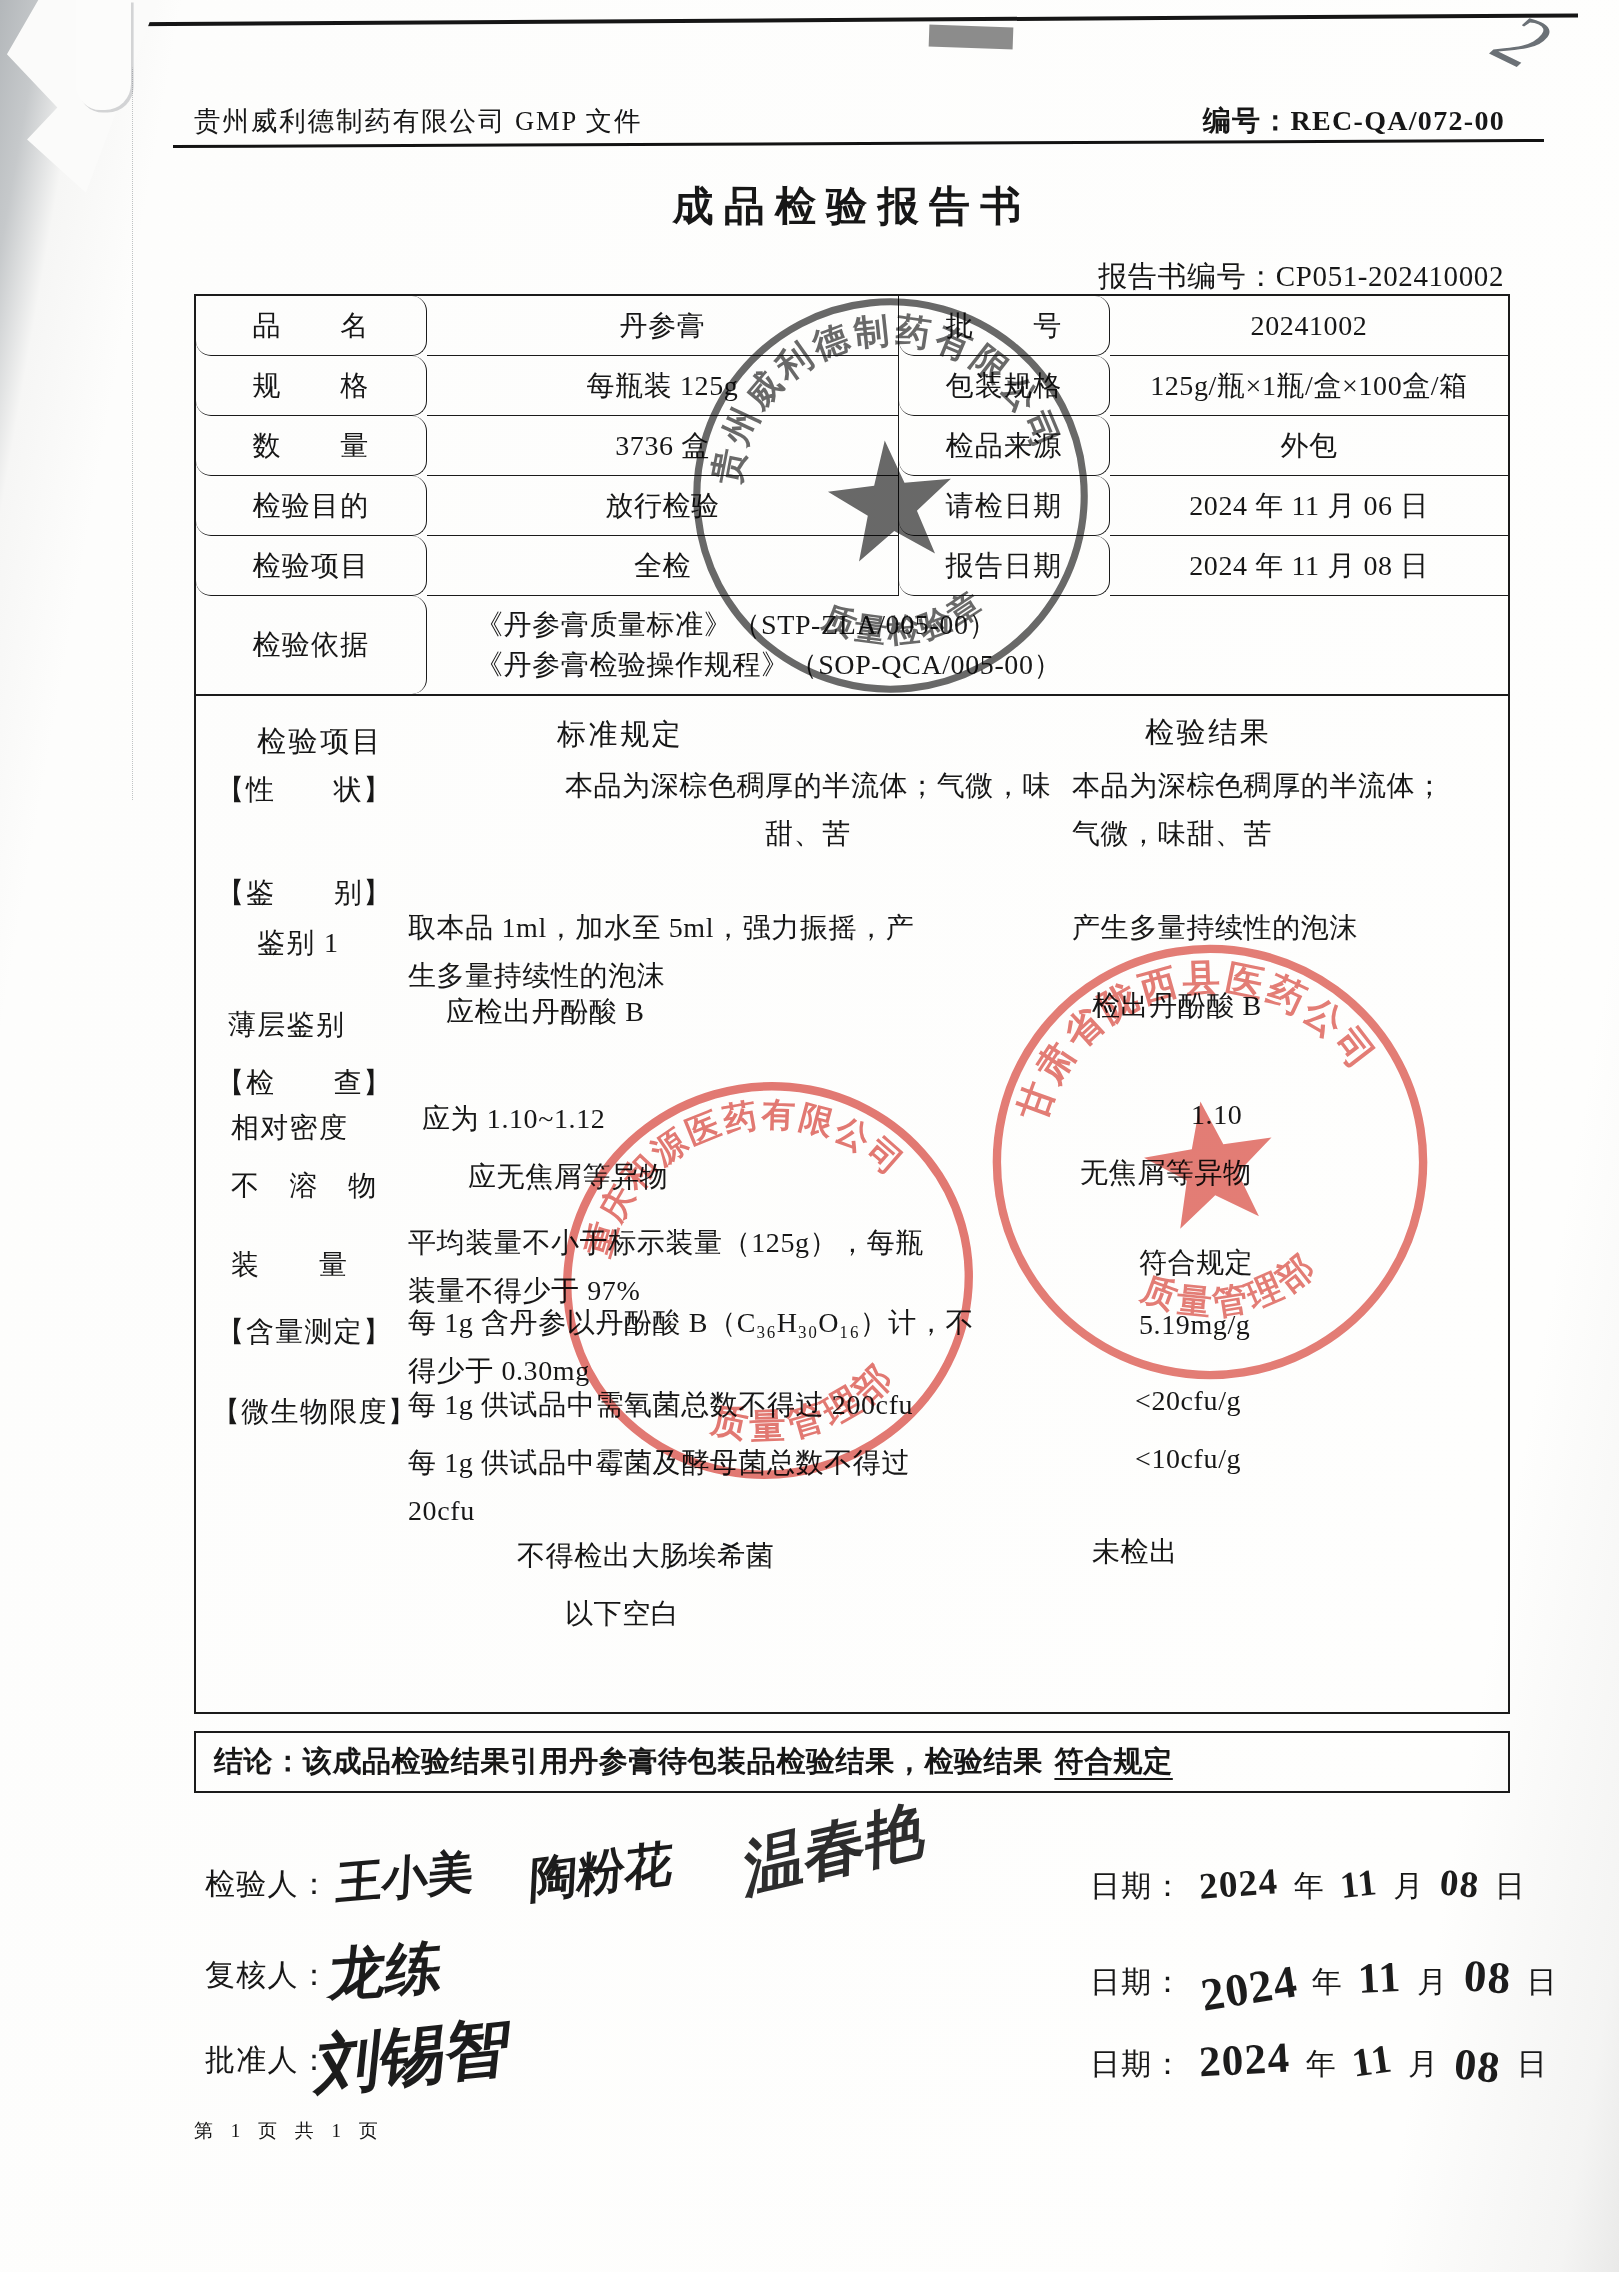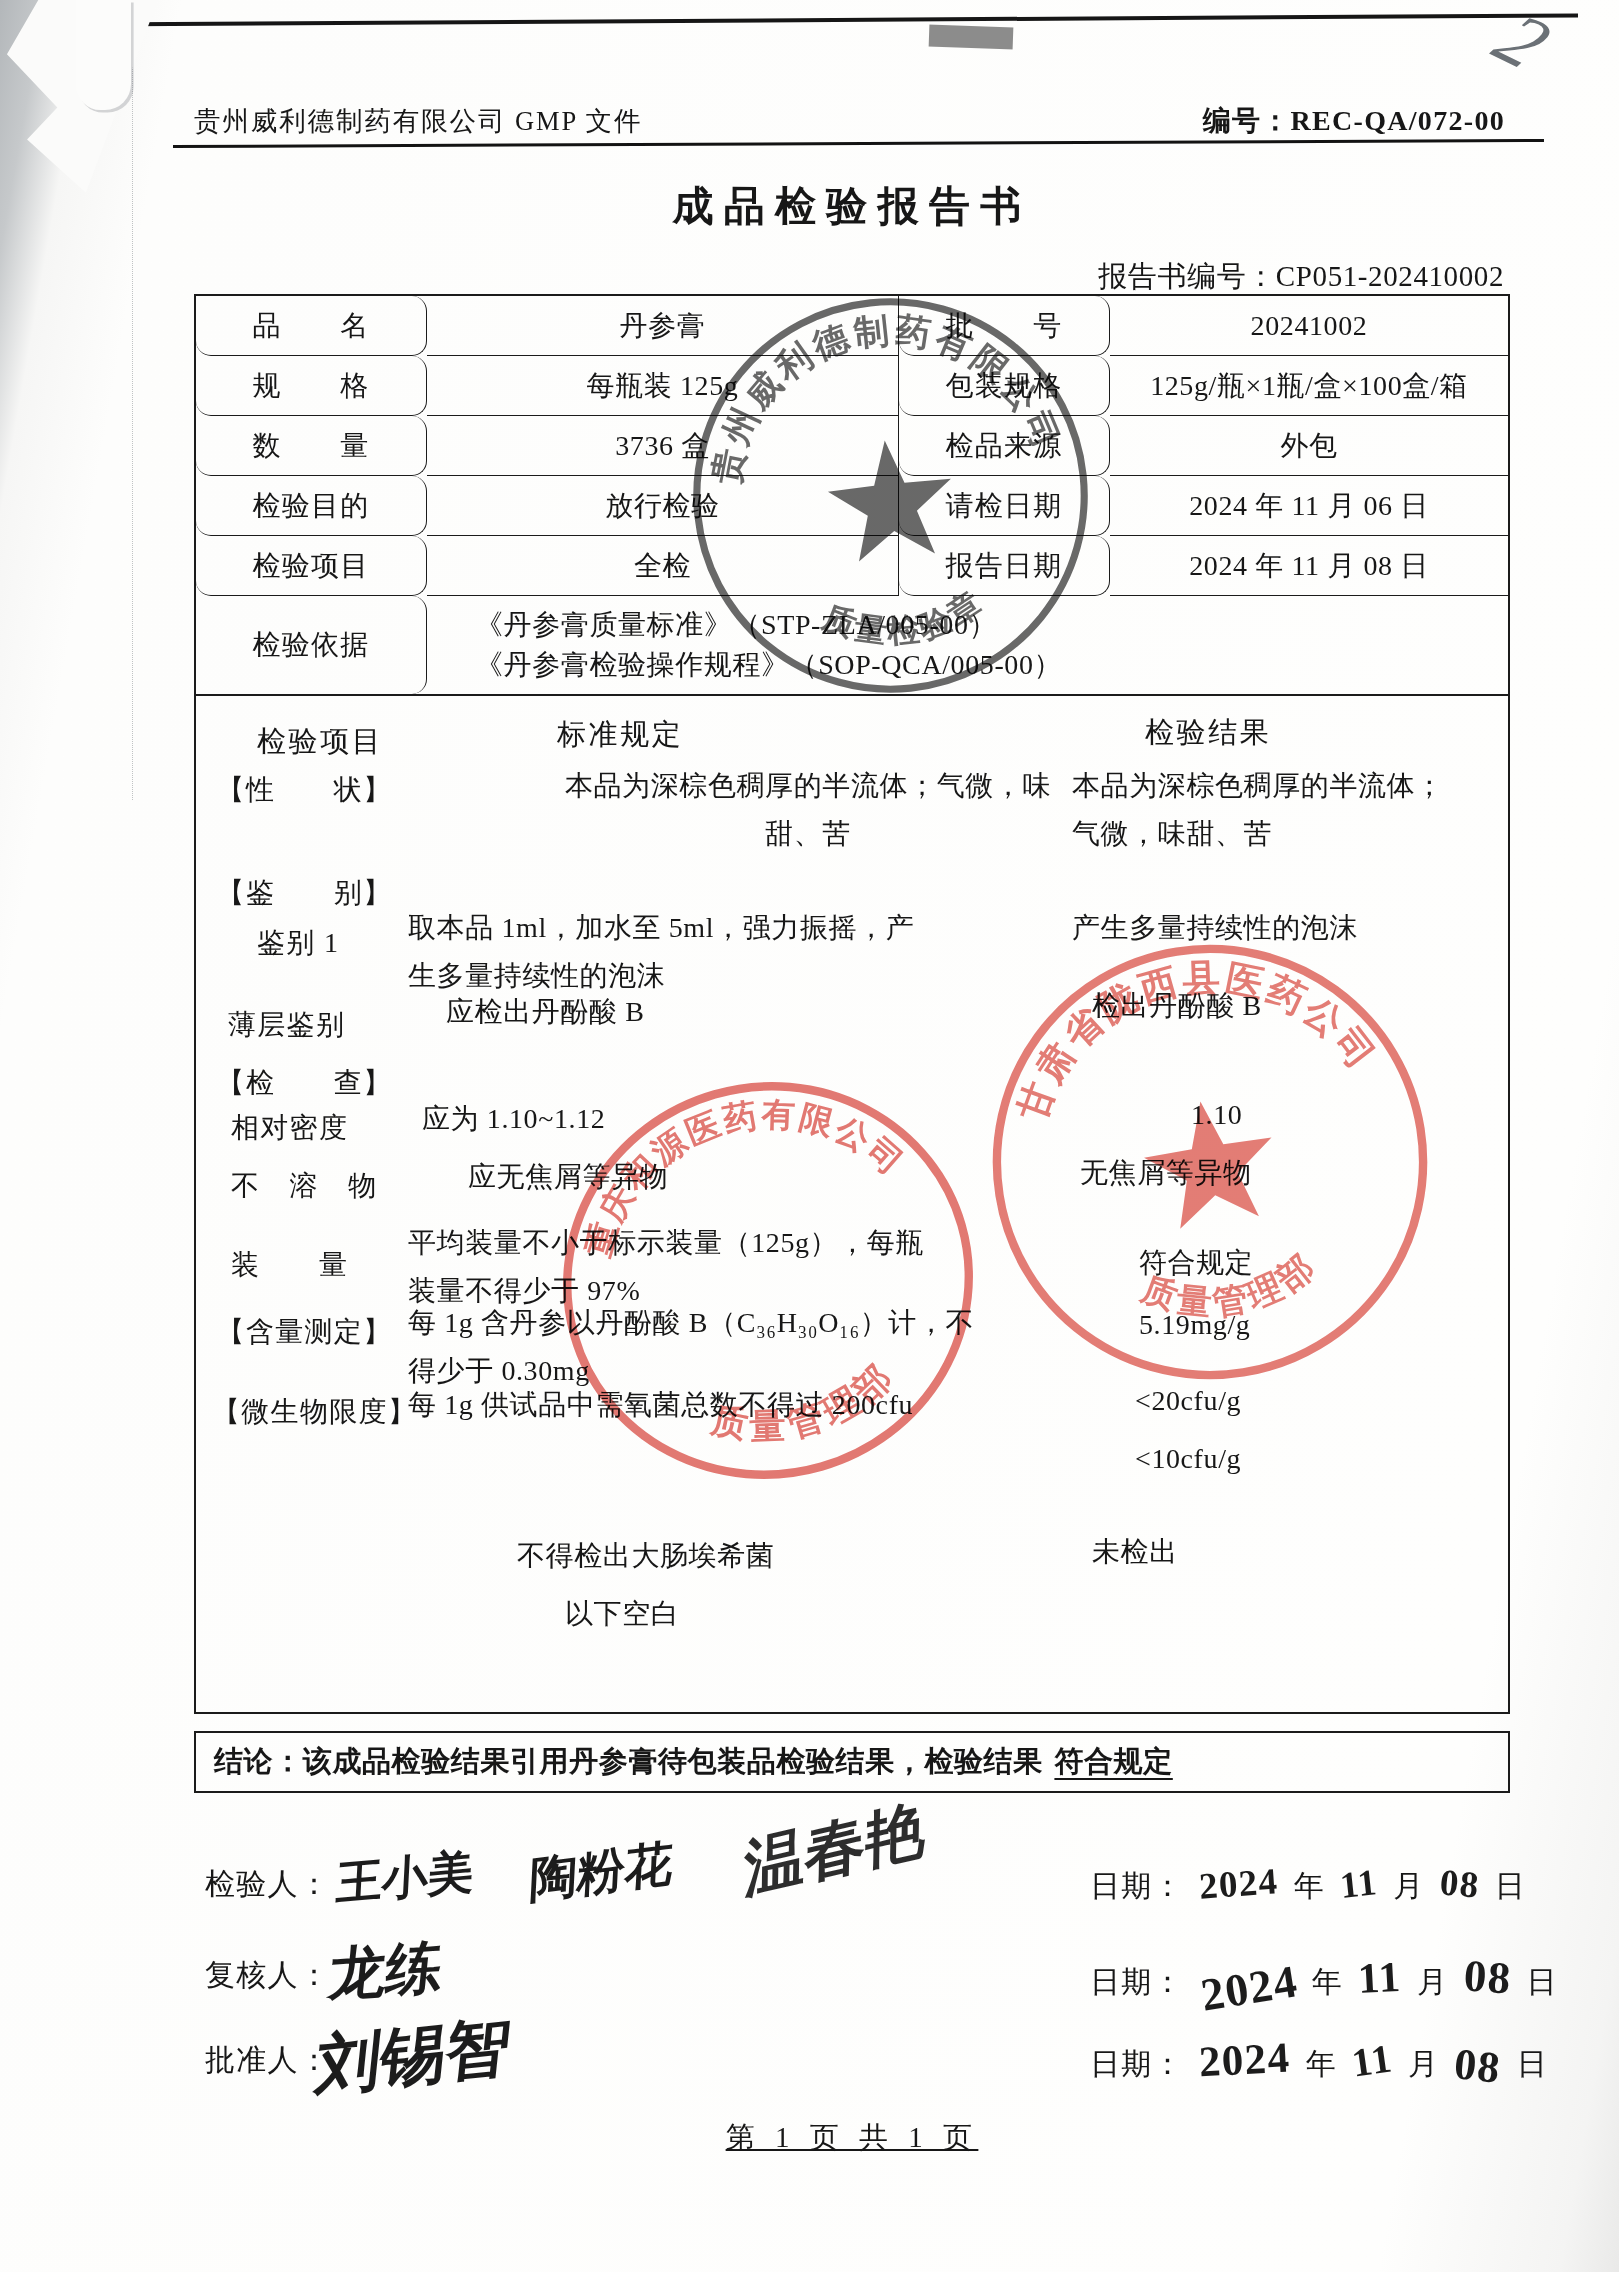--- a/index.html
+++ b/index.html
@@ -45,22 +45,22 @@
   
   .cbox{position:absolute;left:194px;top:1731px;width:1316px;height:62px;border:2.6px solid #1b1b1b;
         box-sizing:border-box;display:flex;align-items:center;padding-left:18px;
         font-size:29px;font-weight:600;letter-spacing:0.6px;}
   .cbox .ul{text-decoration:underline;text-underline-offset:6.5px;margin-left:11.6px;}
   
   .sig-label{position:absolute;font-size:30px;letter-spacing:1.3px;}
   .hw{font-weight:600;color:#1c1c1c;display:inline-block;}
   .date-line{position:absolute;font-size:30px;letter-spacing:1.3px;white-space:nowrap;}
   .date-line .hw{margin:0 6.5px;}
-  .footer{position:absolute;left:194px;top:2118px;width:1316px;text-align:center;
-          font-size:29px;letter-spacing:6.5px;text-decoration:underline;}
+  .footer{position:absolute;left:194px;top:2118px;width:1316px;text-align:left;
+          font-size:19px;letter-spacing:6.5px;}
   
   svg.stamp{position:absolute;mix-blend-mode:multiply;}
   .stamp-red{color:#d9453c;}
   .stamp-black{color:#3f3f3f;}
 </style>
 </head>
 <body>
 
 <div class="page">
 
@@ -149,20 +149,22 @@
 
     <div class="rb item" style="left:20.6px;top:612px;">【含量测定】</div>
     <div class="rb" style="left:212px;top:603px;width:813px;">每 1g 含丹参以丹酚酸 B（C₃₆H₃₀O₁₆）计，不
 得少于 0.30mg</div>
     <div class="rb" style="left:943px;top:605px;">5.19mg/g</div>
 
     <div class="rb item" style="left:16px;top:692px;text-align:right;">【微生物限度】</div>
     <div class="rb" style="left:212px;top:685px;width:813px;">每 1g 供试品中需氧菌总数不得过 200cfu</div>
     <div class="rb" style="left:939px;top:681px;">&lt;20cfu/g</div>
 
+    <div class="rb" style="left:212px;top:743px;width:813px;">每 1g 供试品中霉菌及酵母菌总数不得过
+20cfu</div>
     <div class="rb" style="left:939px;top:739px;">&lt;10cfu/g</div>
 
     <div class="rb" style="left:321px;top:836px;">不得检出大肠埃希菌</div>
     <div class="rb" style="left:896px;top:832px;">未检出</div>
 
     <div class="rb" style="left:369px;top:894px;">以下空白</div>
   </div>
 
   <div class="cbox">
     <span>结论：该成品检验结果引用丹参膏待包装品检验结果，检验结果</span>

